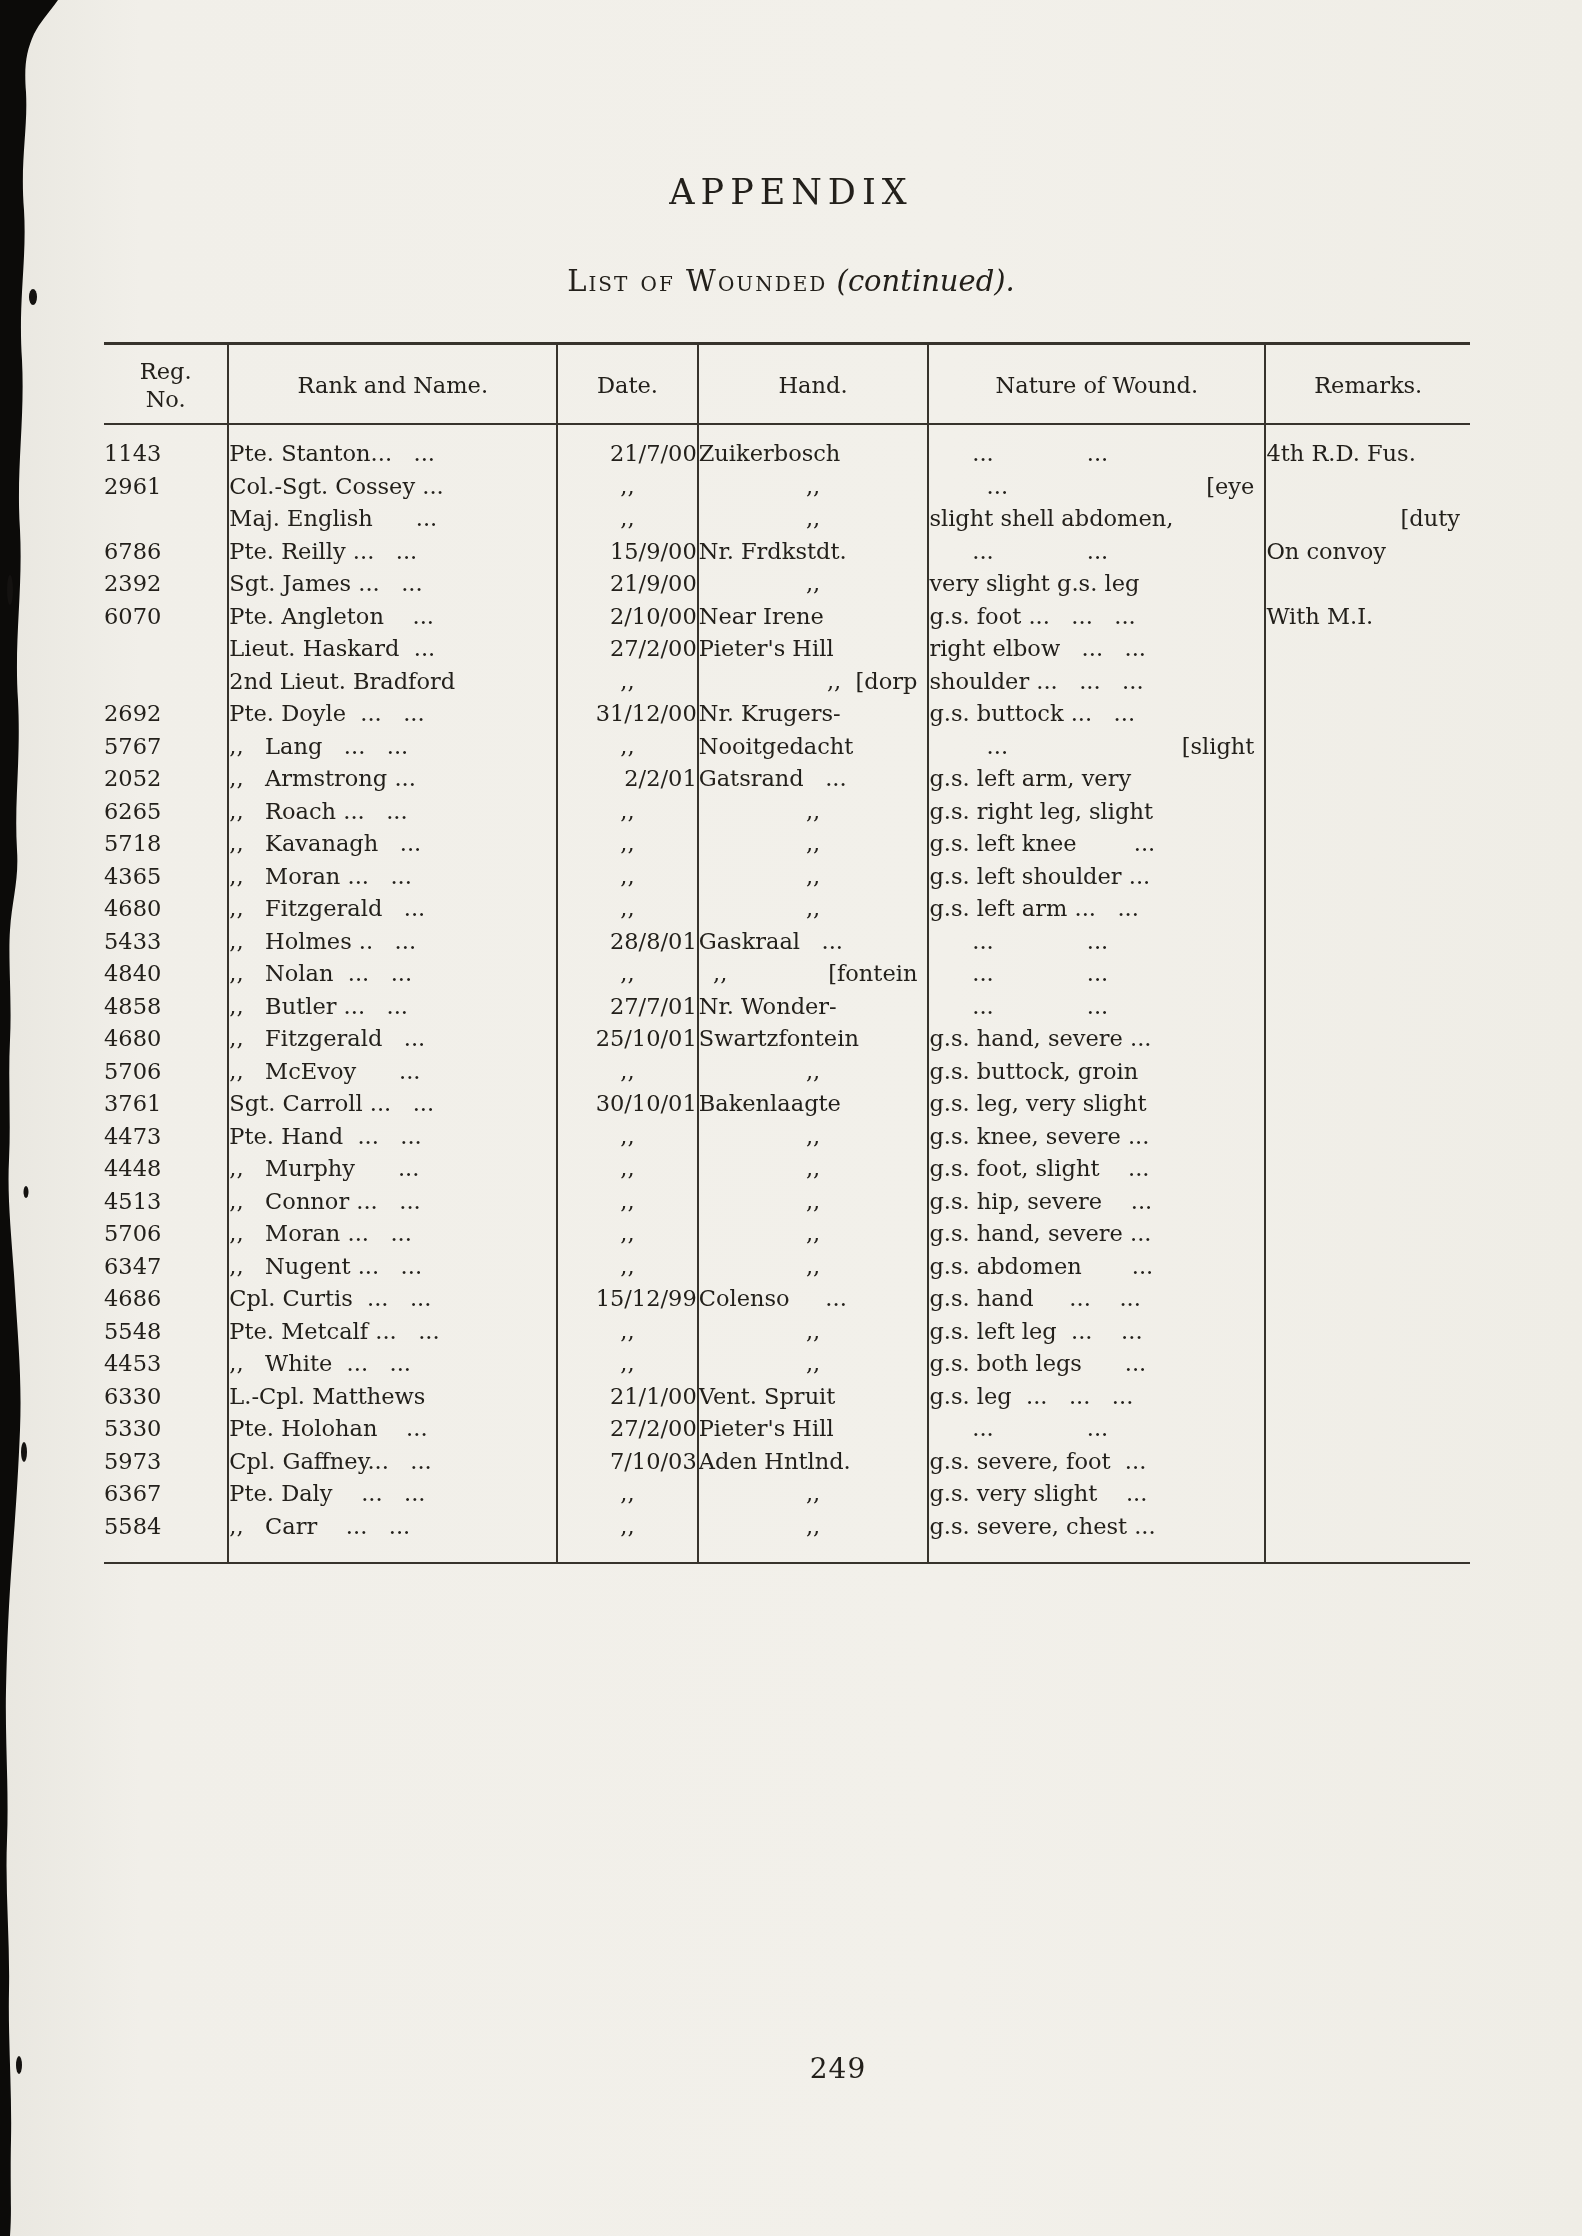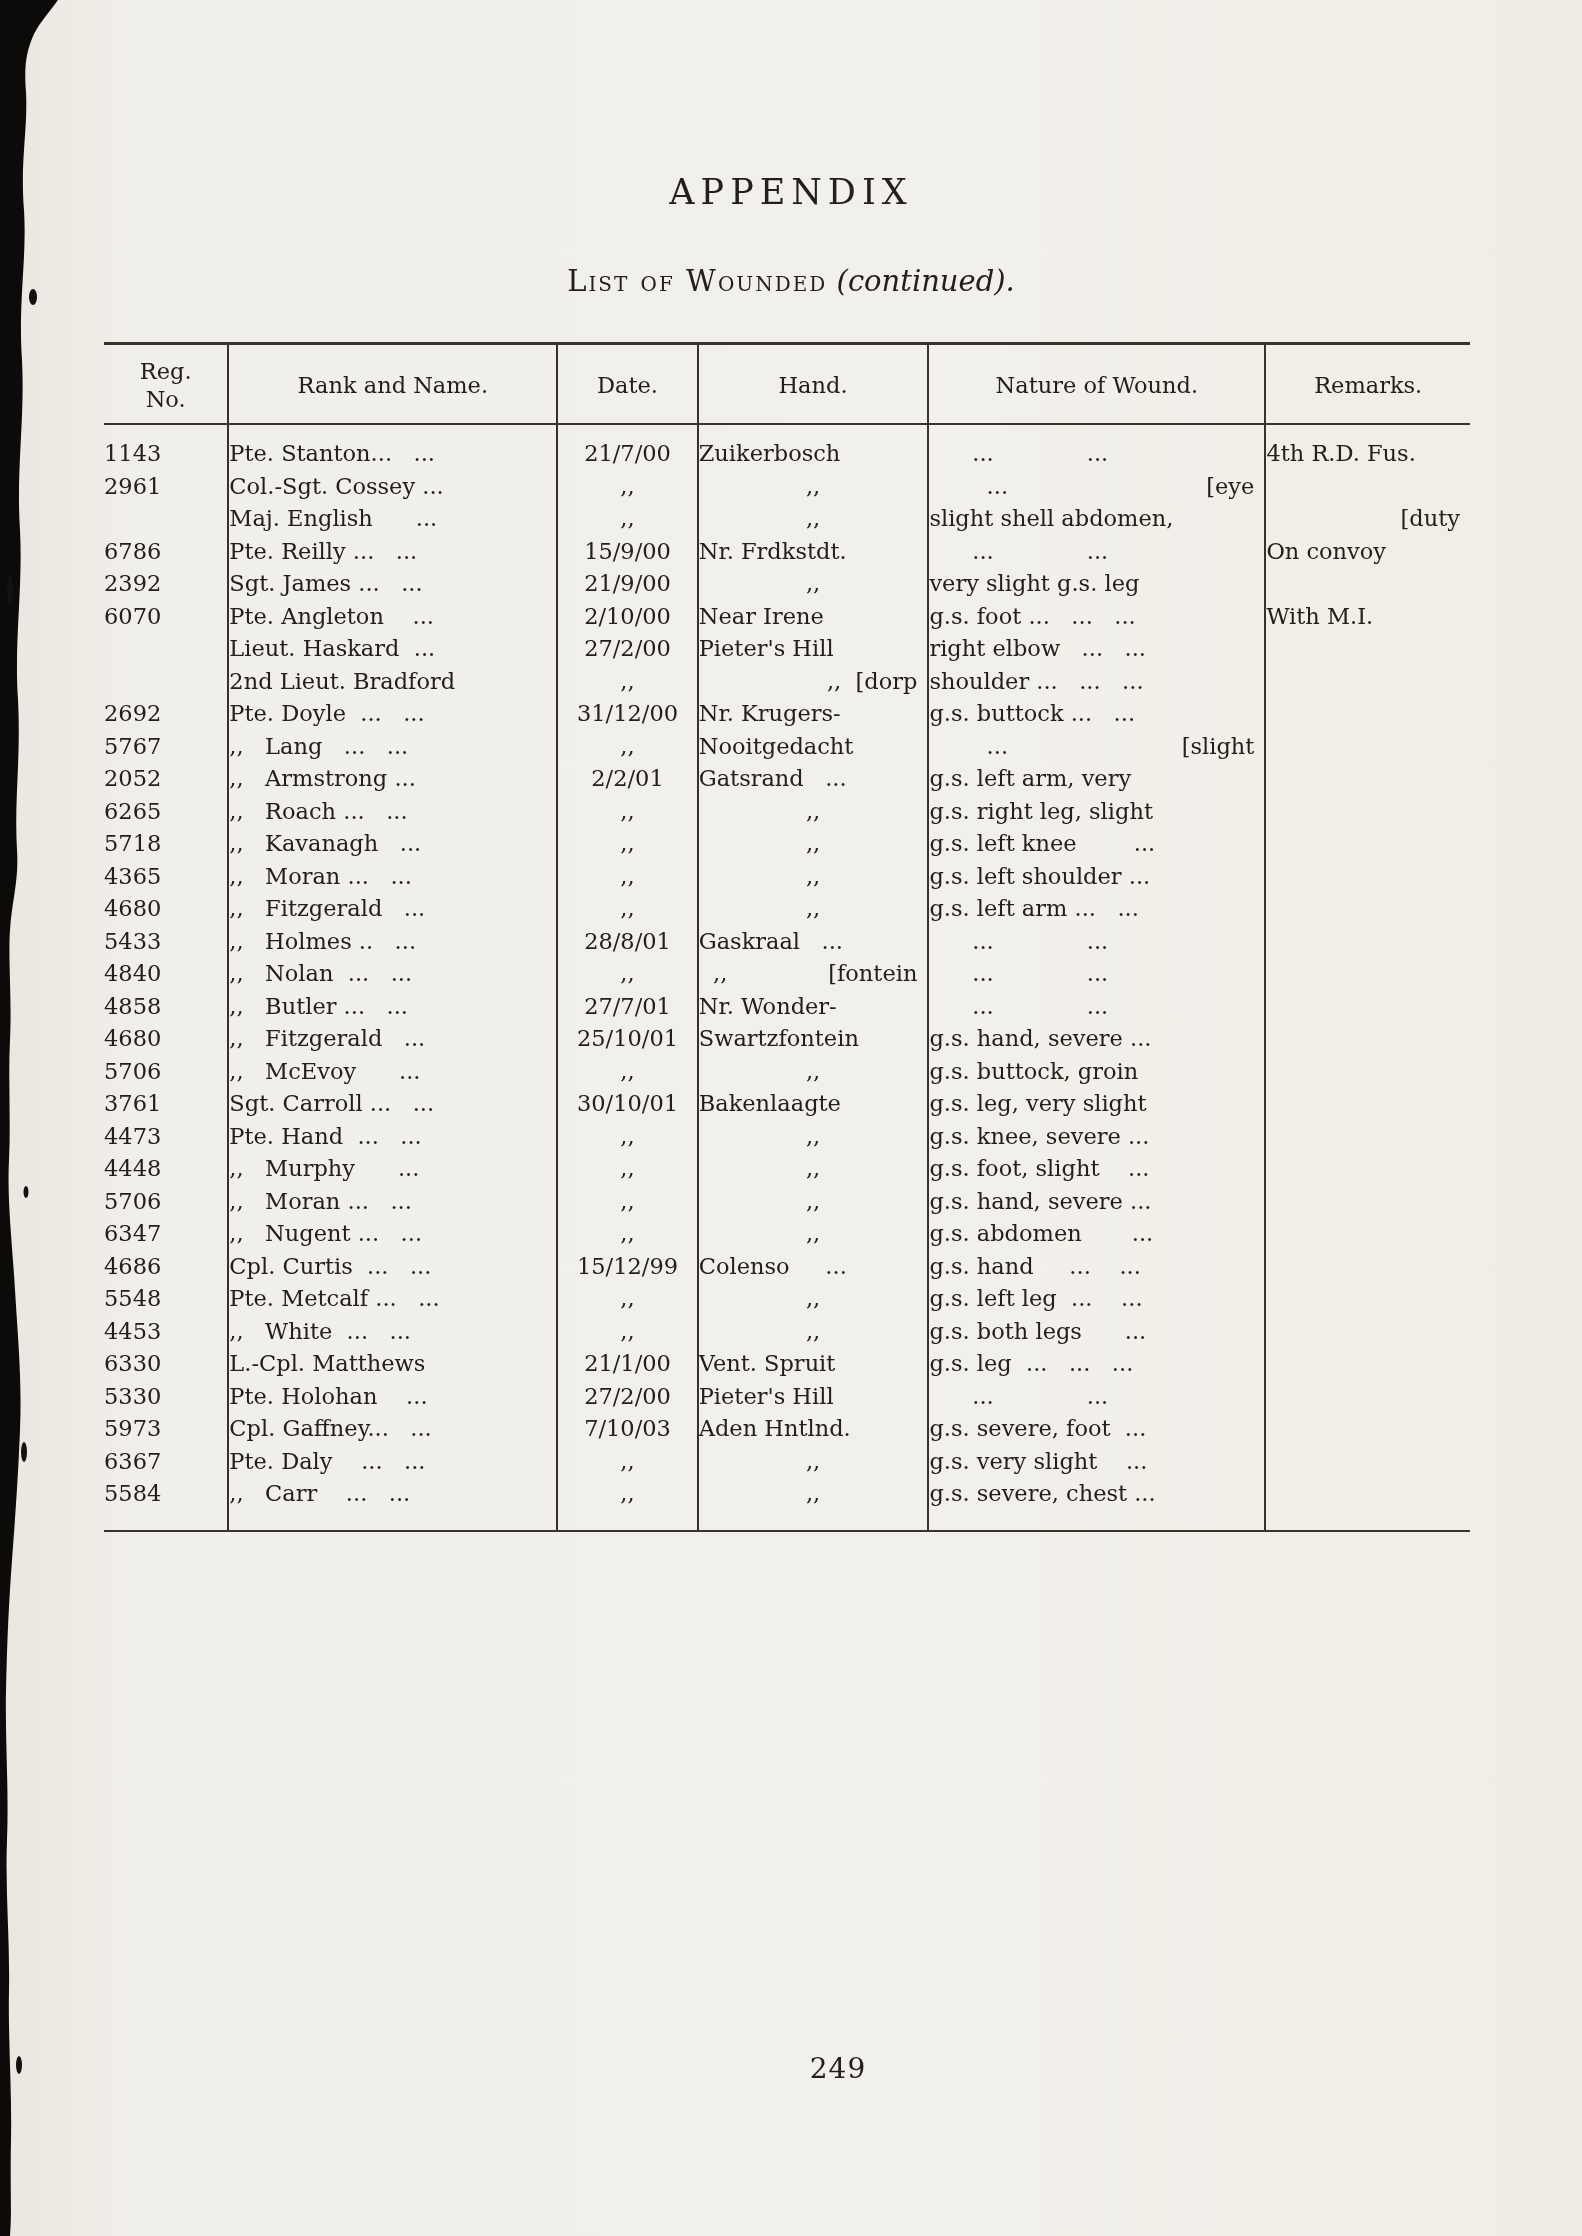--- a/index.html
+++ b/index.html
@@ -49,21 +49,21 @@
     font-size: 22.5px;
     line-height: 32.5px;
     vertical-align: top;
     white-space: pre;
     overflow: hidden;
     padding: 0;
   }
   th + th, td + td { border-left: 2px solid #37332c; }
   td:nth-child(1) { padding-left: 10px; margin-left: 28px; }
   td:nth-child(2) { padding-left: 10px; }
-  td:nth-child(3) { text-align: center; }
+  td:nth-child(3) { text-align: right; }
   td:nth-child(4) { padding-left: 14px; }
   td:nth-child(5) { padding-left: 12px; }
   td:nth-child(6) { padding-left: 10px; padding-right: 8px; }
   td.ditto { text-align: center; padding-left: 0; }
   td .split {
     display: flex;
     justify-content: space-between;
     padding-right: 10px;
     white-space: pre;
   }
@@ -298,20 +298,28 @@
           </tr>
           <tr>
             <td>4448</td>
             <td>,,   Murphy      ...</td>
             <td class="ditto">,,</td>
             <td class="ditto">,,</td>
             <td>g.s. foot, slight    ...</td>
             <td></td>
           </tr>
           <tr>
+            <td>4513</td>
+            <td>,,   Connor ...   ...</td>
+            <td class="ditto">,,</td>
+            <td class="ditto">,,</td>
+            <td>g.s. hip, severe    ...</td>
+            <td></td>
+          </tr>
+          <tr>
             <td>5706</td>
             <td>,,   Moran ...   ...</td>
             <td class="ditto">,,</td>
             <td class="ditto">,,</td>
             <td>g.s. hand, severe ...</td>
             <td></td>
           </tr>
           <tr>
             <td>6347</td>
             <td>,,   Nugent ...   ...</td>

